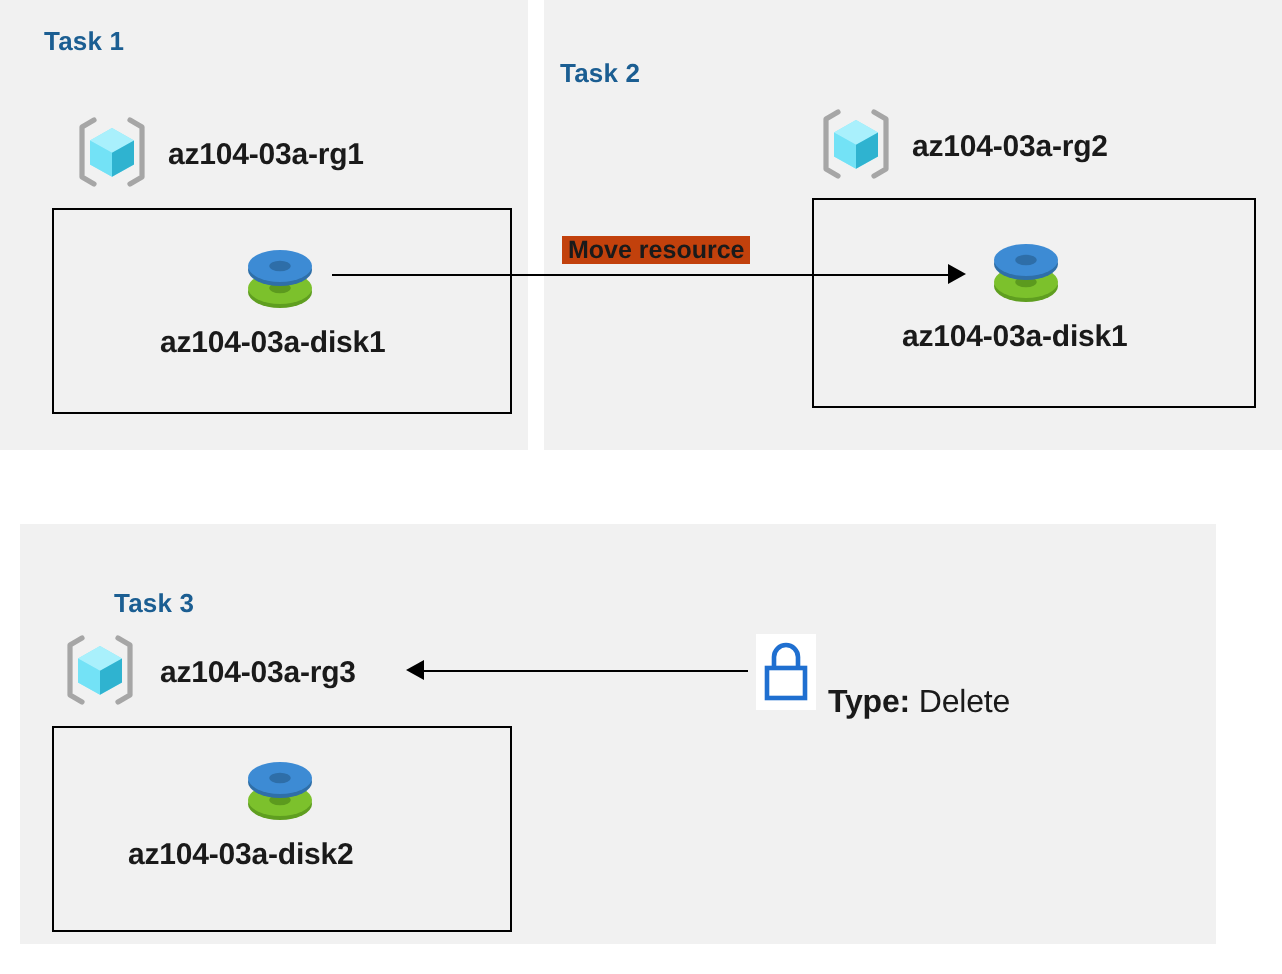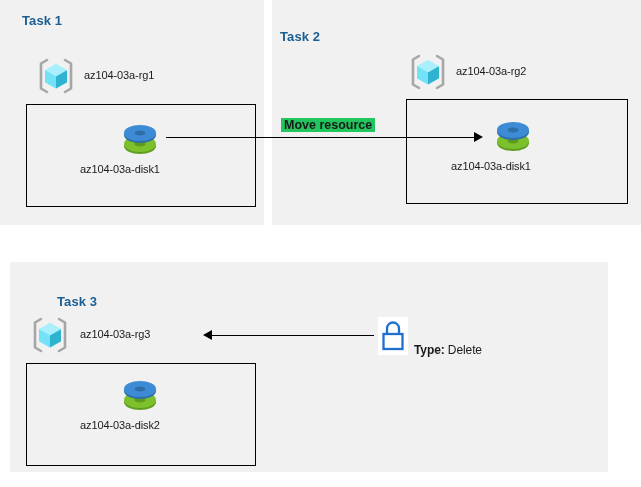--- a/index.html
+++ b/index.html
@@ -32,28 +32,28 @@
     white-space: nowrap;
   }
   .inner-box {
     position: absolute;
     border: 1px solid #000000;
     background: transparent;
     box-sizing: border-box;
   }
   .res-label {
     position: absolute;
-    font-size: 11px;
-    font-weight: normal;
+    font-size: 15px;
+    font-weight: bold;
     color: #1a1a1a;
     white-space: nowrap;
     letter-spacing: -0.1px;
   }
   .res-label.small {
-    font-size: 12px;
+    font-size: 16px;
     font-weight: normal;
   }
   .res-label .kv-key {
     font-weight: bold;
   }
   .arrow-line {
     position: absolute;
     height: 0;
     border-top: 1.4px solid #000000;
   }
@@ -71,21 +71,21 @@
     border-top: 5px solid transparent;
     border-bottom: 5px solid transparent;
     border-right: 9px solid #000000;
   }
   .edge-label {
     position: absolute;
     font-size: 12.5px;
     font-weight: bold;
     color: #1a1a1a;
     white-space: nowrap;
-    background: #22c55e;
+    background: #c2410c;
     padding: 0 3px;
   }
   .icon {
     position: absolute;
   }
   .icon svg { display: block; }
   .lock-icon-wrap {
     position: absolute;
     background: #ffffff;
   }
@@ -180,21 +180,21 @@
   <div class="icon" style="left:118px; top:372px; width:44px; height:44px;">
     <svg width="44" height="44" viewBox="0 0 44 44">
       <ellipse cx="22" cy="30" rx="16" ry="8" fill="#5f9e20"></ellipse>
       <ellipse cx="22" cy="28" rx="16" ry="8" fill="#7cc12c"></ellipse>
       <ellipse cx="22" cy="28" rx="5.4" ry="2.6" fill="#5c9a1e"></ellipse>
       <ellipse cx="22" cy="19" rx="16" ry="8" fill="#2f6fa8"></ellipse>
       <ellipse cx="22" cy="17" rx="16" ry="8" fill="#3d8bd4"></ellipse>
       <ellipse cx="22" cy="17" rx="5.4" ry="2.6" fill="#2e6ea8"></ellipse>
     </svg>
   </div>
-  <div class="res-label" style="left:80px; top:419px;">az104-03a-disk2</div>
+  <div class="res-label" style="left:64px; top:419px;">az104-03a-disk2</div>
 
   <div class="arrow-line" style="left:212px; top:335px; width:162px;"></div>
   <div class="arrow-head left" style="left:203px; top:330px;"></div>
 
   <div class="lock-icon-wrap" style="left:378px; top:317px; width:30px; height:38px;">
     <svg width="30" height="38" viewBox="0 0 30 38">
       <path d="M9 17 L9 11.5 A6 6 0 0 1 21 11.5 L21 17" fill="none" stroke="#1f6fd0" stroke-width="2.3"></path>
       <rect x="5.5" y="17" width="19" height="15" fill="#ffffff" stroke="#1f6fd0" stroke-width="2.3"></rect>
     </svg>
   </div>

